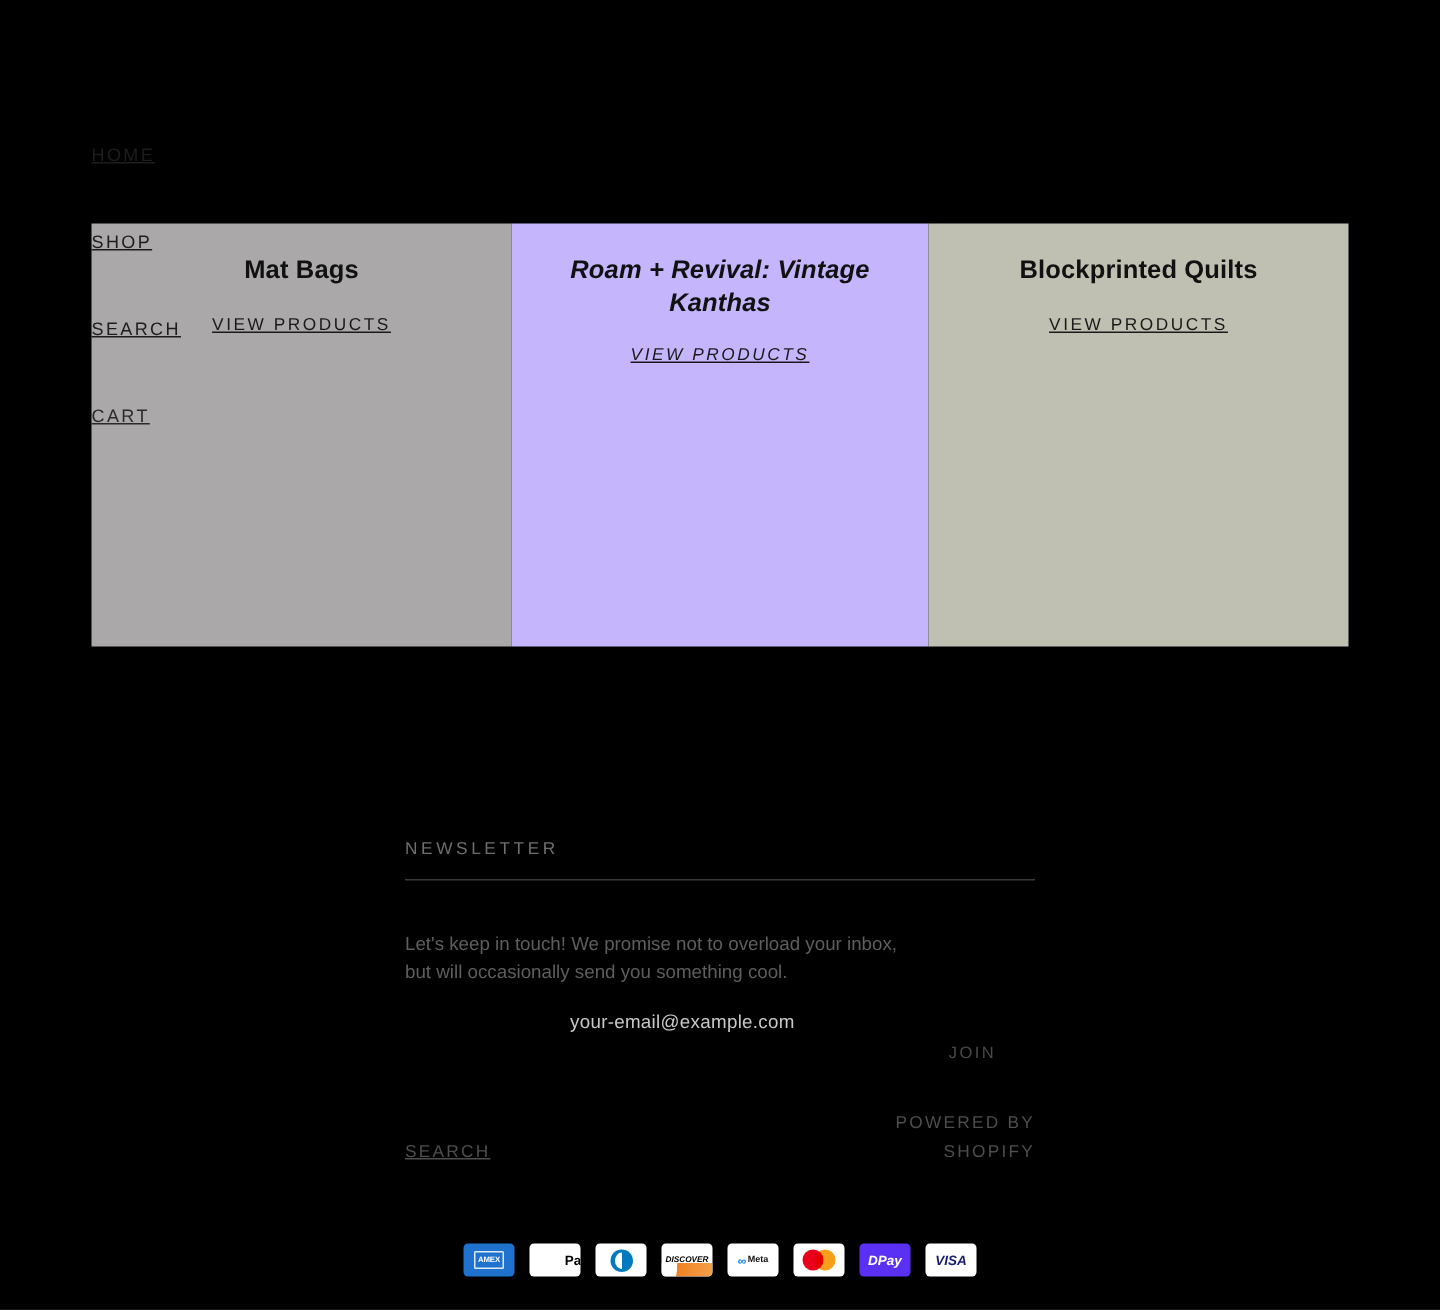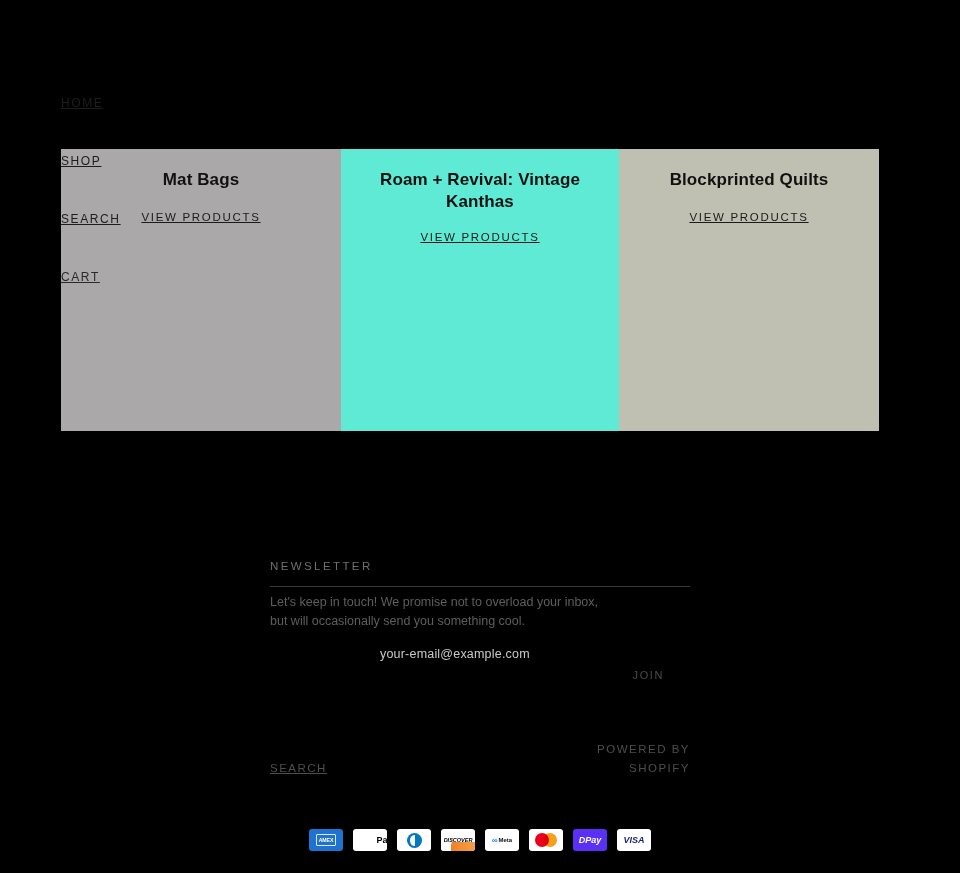--- a/index.html
+++ b/index.html
@@ -35,22 +35,22 @@
     display: flex;
   }
   .card {
     position: relative;
     flex: 0 0 auto;
     height: 282px;
     padding-top: 16px;
     text-align: center;
   }
   .card-1 { width: 280px; background: #aaa8a8; }
-  .card-2 { width: 278px; background: #5eead4; }
-  .card-3 { width: 260px; background: #c0c0b2; }
+  .card-2 { width: 278px; background: #c4b5fd; font-style: italic; }
+  .card-3 { width: 280px; background: #c0c0b2; }
   .card-title {
     font-size: 17px;
     font-weight: bold;
     color: #111111;
     line-height: 22px;
     padding: 4px 14px 0 14px;
     letter-spacing: 0.1px;
   }
   .card-cta {
     display: inline-block;
@@ -66,21 +66,21 @@
   .newsletter { position: absolute; left: 270px; top: 560px; width: 420px; }
   .nl-heading {
     color: #6f6f6f;
     font-size: 11.5px;
     letter-spacing: 2.4px;
     text-transform: uppercase;
     padding-bottom: 14px;
   }
   .nl-rule { height: 1px; background: #3a3a3a; width: 420px; }
   .nl-body {
-    margin-top: 6px;
+    margin-top: 33px;
     color: #5e5e5e;
     font-size: 12.5px;
     line-height: 19px;
     width: 345px;
   }
   .nl-form {
     margin-top: 12px;
     display: flex;
     align-items: flex-end;
     justify-content: space-between;

